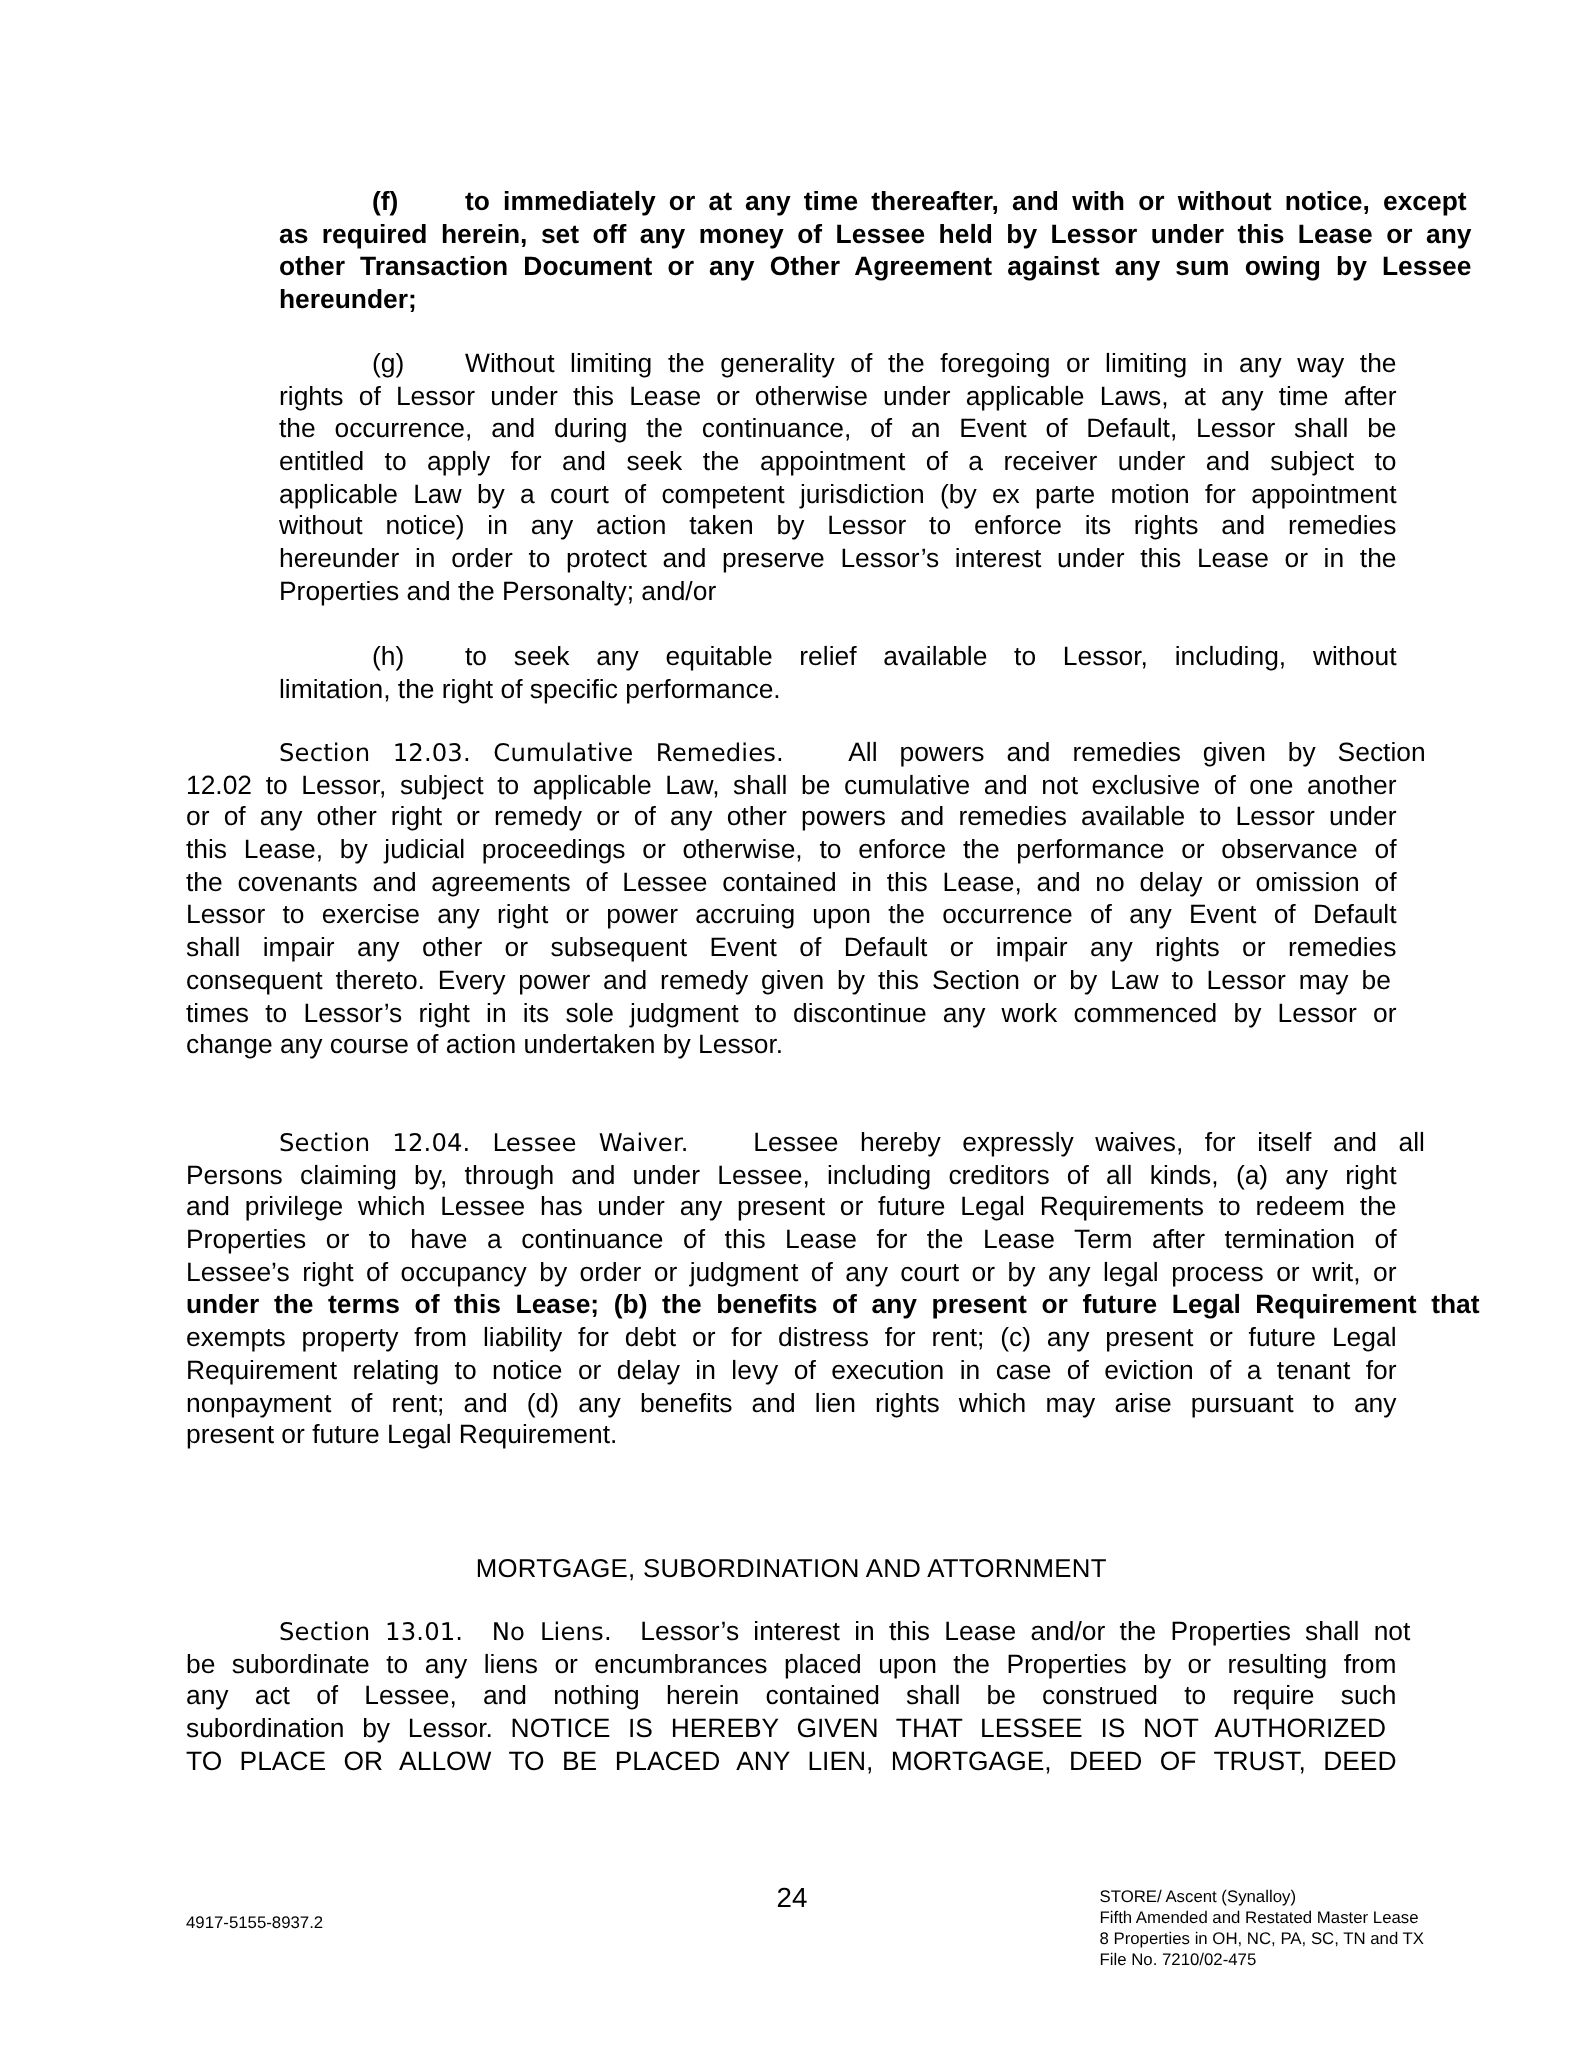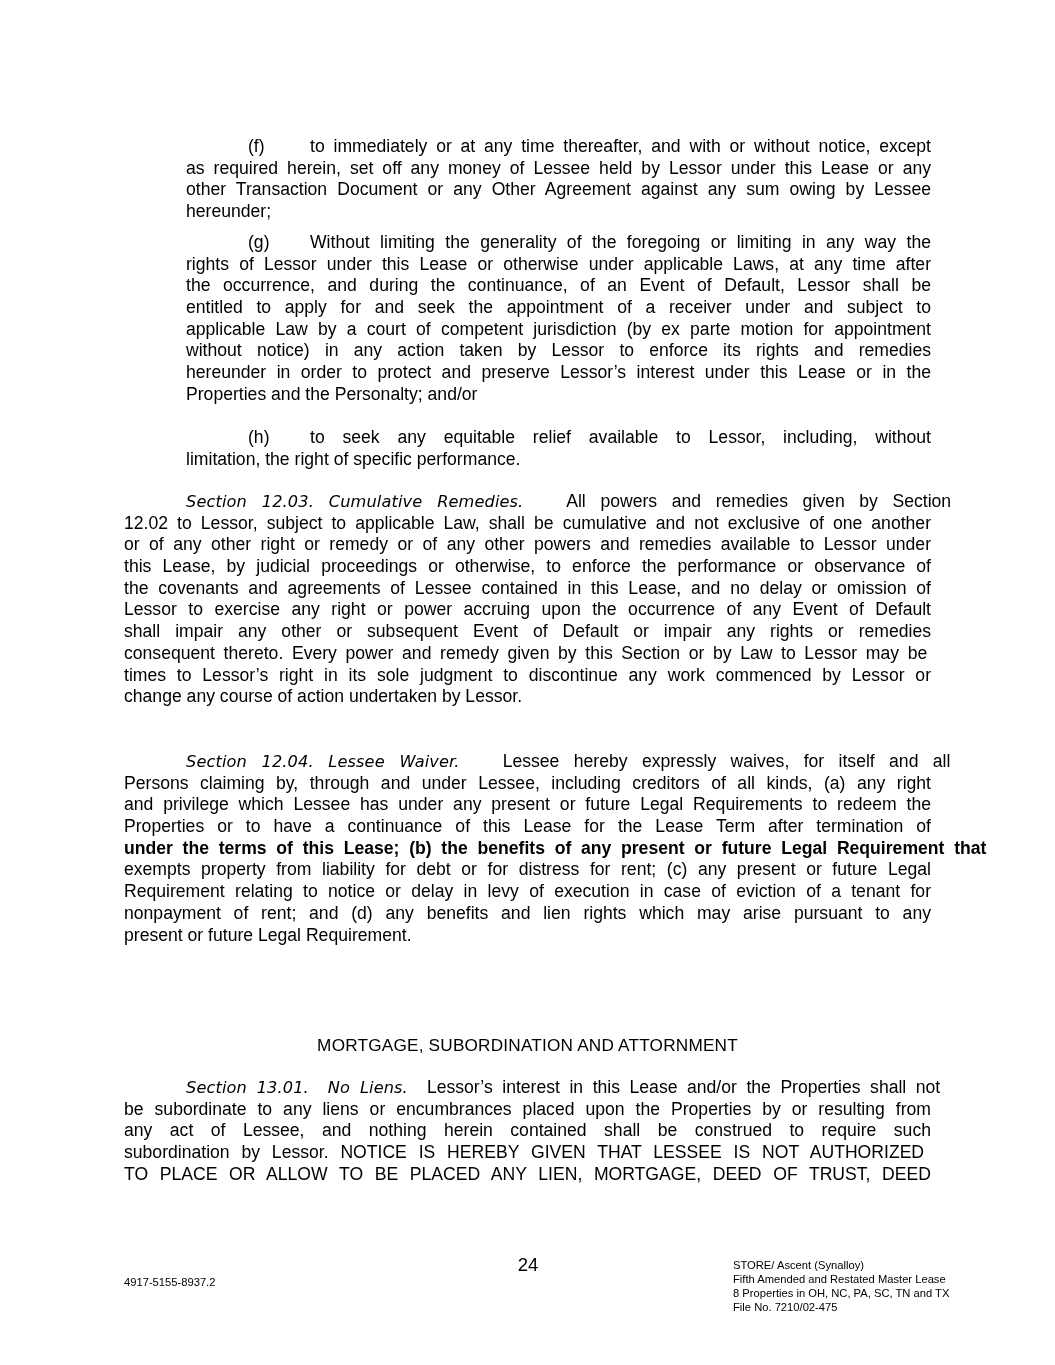--- a/index.html
+++ b/index.html
@@ -4,34 +4,34 @@
 <style>
   html, body { margin: 0; padding: 0; background: #ffffff; }
   body { width: 1055px; height: 1365px; position: relative; overflow: hidden;
          font-family: "Liberation Sans", sans-serif; color: #000; }
   .page { position: absolute; left: 0; top: 0; width: 1055px; height: 1365px; }
   .para { position: absolute; font-size: 17.6px; line-height: 21.7px; }
   .para .ln { display: block; text-align: justify; text-align-last: justify; white-space: nowrap; height: 21.7px; overflow: visible; }
   .para .ln.last { text-align-last: left; }
   .sub { left: 186px; width: 745px; }
   .main { left: 124px; width: 807px; }
-  .heading { font-family: "DejaVu Sans", sans-serif; font-size: 16.2px; letter-spacing: 0.1px; font-style: italic; }
+  .heading { font-family: "DejaVu Sans", sans-serif; font-size: 16.2px; letter-spacing: 0.1px; }
   .tab { display: inline-block; }
   .center { position: absolute; left: 124px; width: 807px; text-align: center; font-size: 17.2px; letter-spacing: 0.2px; }
   .footer-num { position: absolute; left: 500px; width: 56px; top: 1254px; text-align: center; font-size: 18.5px; }
   .footer-left { position: absolute; left: 124px; top: 1276px; font-size: 11.2px; }
   .footer-right { position: absolute; left: 733px; top: 1258px; font-size: 11.2px; line-height: 14px; }
   .footer-right div { white-space: nowrap; }
 </style>
 </head>
 <body>
 
 <div class="page">
 
-  <div class="para sub" style="top:136px;">
+  <div class="para sub" style="top:124px;font-weight:bold;">
     <span class="ln" style="white-space: nowrap; display: block; text-align-last: left; text-align: left;"><span style="white-space: nowrap; word-spacing: 3.91276px;"><span class="tab" style="width:62px;"></span><span style="display:inline-block;width:62px;">(f)</span><span>to immediately or at any time thereafter, and with or without notice, except</span></span></span>
     <span class="ln" style="white-space: nowrap; display: block; text-align-last: left; text-align: right;"><span style="white-space: nowrap; word-spacing: 4.09961px;">as required herein, set off any money of Lessee held by Lessor under this Lease or any</span></span>
     <span class="ln" style="white-space: nowrap; display: block; text-align-last: left; text-align: left;"><span style="white-space: nowrap; word-spacing: 5.19792px;">other Transaction Document or any Other Agreement against any sum owing by Lessee</span></span>
     <span class="ln last">hereunder;</span>
   </div>
 
   <div class="para sub" style="top:232px;">
     <span class="ln" style="white-space: nowrap; display: block; text-align-last: left; text-align: left;"><span style="white-space: nowrap; word-spacing: 5.54167px;"><span class="tab" style="width:62px;"></span><span style="display:inline-block;width:62px;">(g)</span><span>Without limiting the generality of the foregoing or limiting in any way the</span></span></span>
     <span class="ln" style="white-space: nowrap; display: block; text-align-last: left; text-align: left;"><span style="white-space: nowrap; word-spacing: 5.22321px;">rights of Lessor under this Lease or otherwise under applicable Laws, at any time after</span></span>
     <span class="ln" style="white-space: nowrap; display: block; text-align-last: left; text-align: left;"><span style="white-space: nowrap; word-spacing: 7.65264px;">the occurrence, and during the continuance, of an Event of Default, Lessor shall be</span></span>
@@ -58,20 +58,21 @@
     <span class="ln" style="white-space: nowrap; display: block; text-align-last: left; text-align: left;"><span style="white-space: nowrap; word-spacing: 3.75px;">consequent thereto.  Every power and remedy given by this Section or by Law to Lessor may be</span></span>
     <span class="ln" style="white-space: nowrap; display: block; text-align-last: left; text-align: left;"><span style="white-space: nowrap; word-spacing: 5.92604px; margin-top: 15px;">times to Lessor’s right in its sole judgment to discontinue any work commenced by Lessor or</span></span>
     <span class="ln last">change any course of action undertaken by Lessor.</span>
   </div>
 
   <div class="para main" style="top:751px;">
     <span class="ln" style="white-space: nowrap; display: block; text-align-last: left; text-align: left;"><span style="white-space: nowrap; word-spacing: 9.47727px;"><span class="tab" style="width:62px;"></span><span class="heading">Section 12.04. Lessee Waiver.</span>&nbsp;&nbsp; <span>Lessee hereby expressly waives, for itself and all</span></span></span>
     <span class="ln" style="white-space: nowrap; display: block; text-align-last: left; text-align: left;"><span style="white-space: nowrap; word-spacing: 6.60268px;">Persons claiming by, through and under Lessee, including creditors of all kinds, (a) any right</span></span>
     <span class="ln" style="white-space: nowrap; display: block; text-align-last: left; text-align: left;"><span style="white-space: nowrap; word-spacing: 4.96875px;">and privilege which Lessee has under any present or future Legal Requirements to redeem the</span></span>
     <span class="ln" style="white-space: nowrap; display: block; text-align-last: left; text-align: left;"><span style="white-space: nowrap; word-spacing: 8.11667px;">Properties or to have a continuance of this Lease for the Lease Term after termination of</span></span>
+    <span class="ln" style="white-space: nowrap; display: block; text-align-last: left; text-align: left;"><span style="white-space: nowrap; word-spacing: 3.45226px;">Lessee’s right of occupancy by order or judgment of any court or by any legal process or writ, or</span></span>
     <span class="ln" style="white-space: nowrap; display: block; text-align-last: left; text-align: left;"><span style="white-space: nowrap; word-spacing: 4.83789px; font-weight: bold;">under the terms of this Lease; (b) the benefits of any present or future Legal Requirement that</span></span>
     <span class="ln" style="white-space: nowrap; display: block; text-align-last: left; text-align: left;"><span style="white-space: nowrap; word-spacing: 5.70117px;">exempts property from liability for debt or for distress for rent; (c) any present or future Legal</span></span>
     <span class="ln" style="white-space: nowrap; display: block; text-align-last: left; text-align: left;"><span style="white-space: nowrap; word-spacing: 5.41636px;">Requirement relating to notice or delay in levy of execution in case of eviction of a tenant for</span></span>
     <span class="ln" style="white-space: nowrap; display: block; text-align-last: left; text-align: left;"><span style="white-space: nowrap; word-spacing: 7.89896px;">nonpayment of rent; and (d) any benefits and lien rights which may arise pursuant to any</span></span>
     <span class="ln last">present or future Legal Requirement.</span>
   </div>
 
   <div class="center" style="top:1035px;">MORTGAGE, SUBORDINATION AND ATTORNMENT</div>
 
   <div class="para main" style="top:1077px;">

